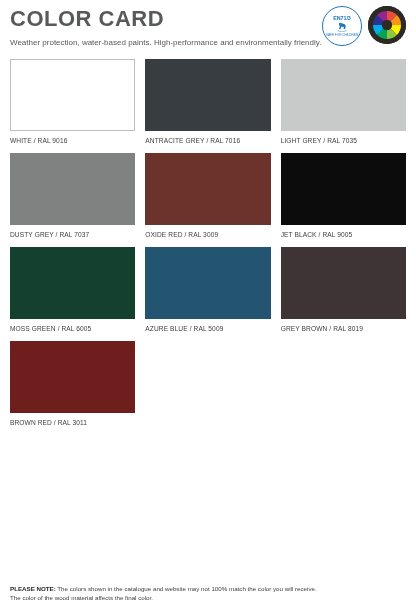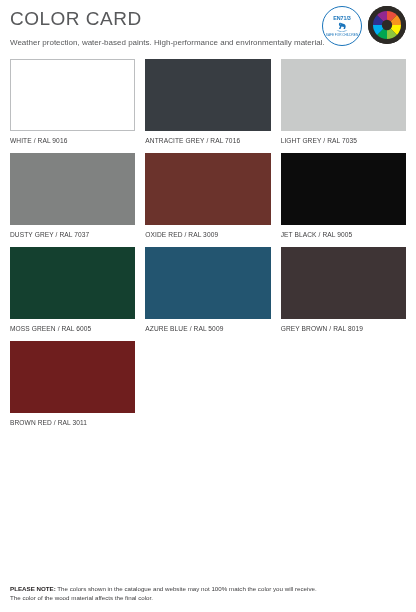--- a/index.html
+++ b/index.html
@@ -16,24 +16,24 @@
     overflow: hidden;
   }
   .page {
     position: relative;
     width: 416px;
     height: 612px;
     box-sizing: border-box;
     padding: 0 10px;
   }
   .title {
-    font-size: 19px;
+    font-size: 22px;
     letter-spacing: 0.5px;
     color: #58595b;
-    font-weight: 400;
+    font-weight: 700;
     margin: 0;
     padding-top: 8px;
     line-height: 22px;
   }
   .subtitle {
     font-size: 11px;
     letter-spacing: 0.2px;
     color: #6d6e71;
     font-weight: 400;
     margin: 0;
@@ -169,21 +169,21 @@
           <path d="M0 0 L-9.9 9.9 A14 14 0 0 1 -14 0 Z" fill="#00aeef"></path>
           <path d="M0 0 L-14 0 A14 14 0 0 1 -9.9 -9.9 Z" fill="#2e3192"></path>
           <path d="M0 0 L-9.9 -9.9 A14 14 0 0 1 0 -14 Z" fill="#92278f"></path>
           <circle cx="0" cy="0" r="5.2" fill="#2d2a26"></circle>
         </g>
       </svg>
     </div>
   </div>
 
   <h1 class="title">COLOR CARD</h1>
-  <p class="intro">Weather protection, water-based paints. High-performance and environmentally material.</p>
+  <p class="intro">Weather protection, water-based paints. High-performance and environmentally friendly.</p>
 
   <div class="grid">
     <div class="cell">
       <div class="swatch outlined" style="background:#ffffff"></div>
       <div class="caption">WHITE / RAL 9016</div>
     </div>
     <div class="cell">
       <div class="swatch" style="background:#383d42"></div>
       <div class="caption">ANTRACITE GREY / RAL 7016</div>
     </div>

